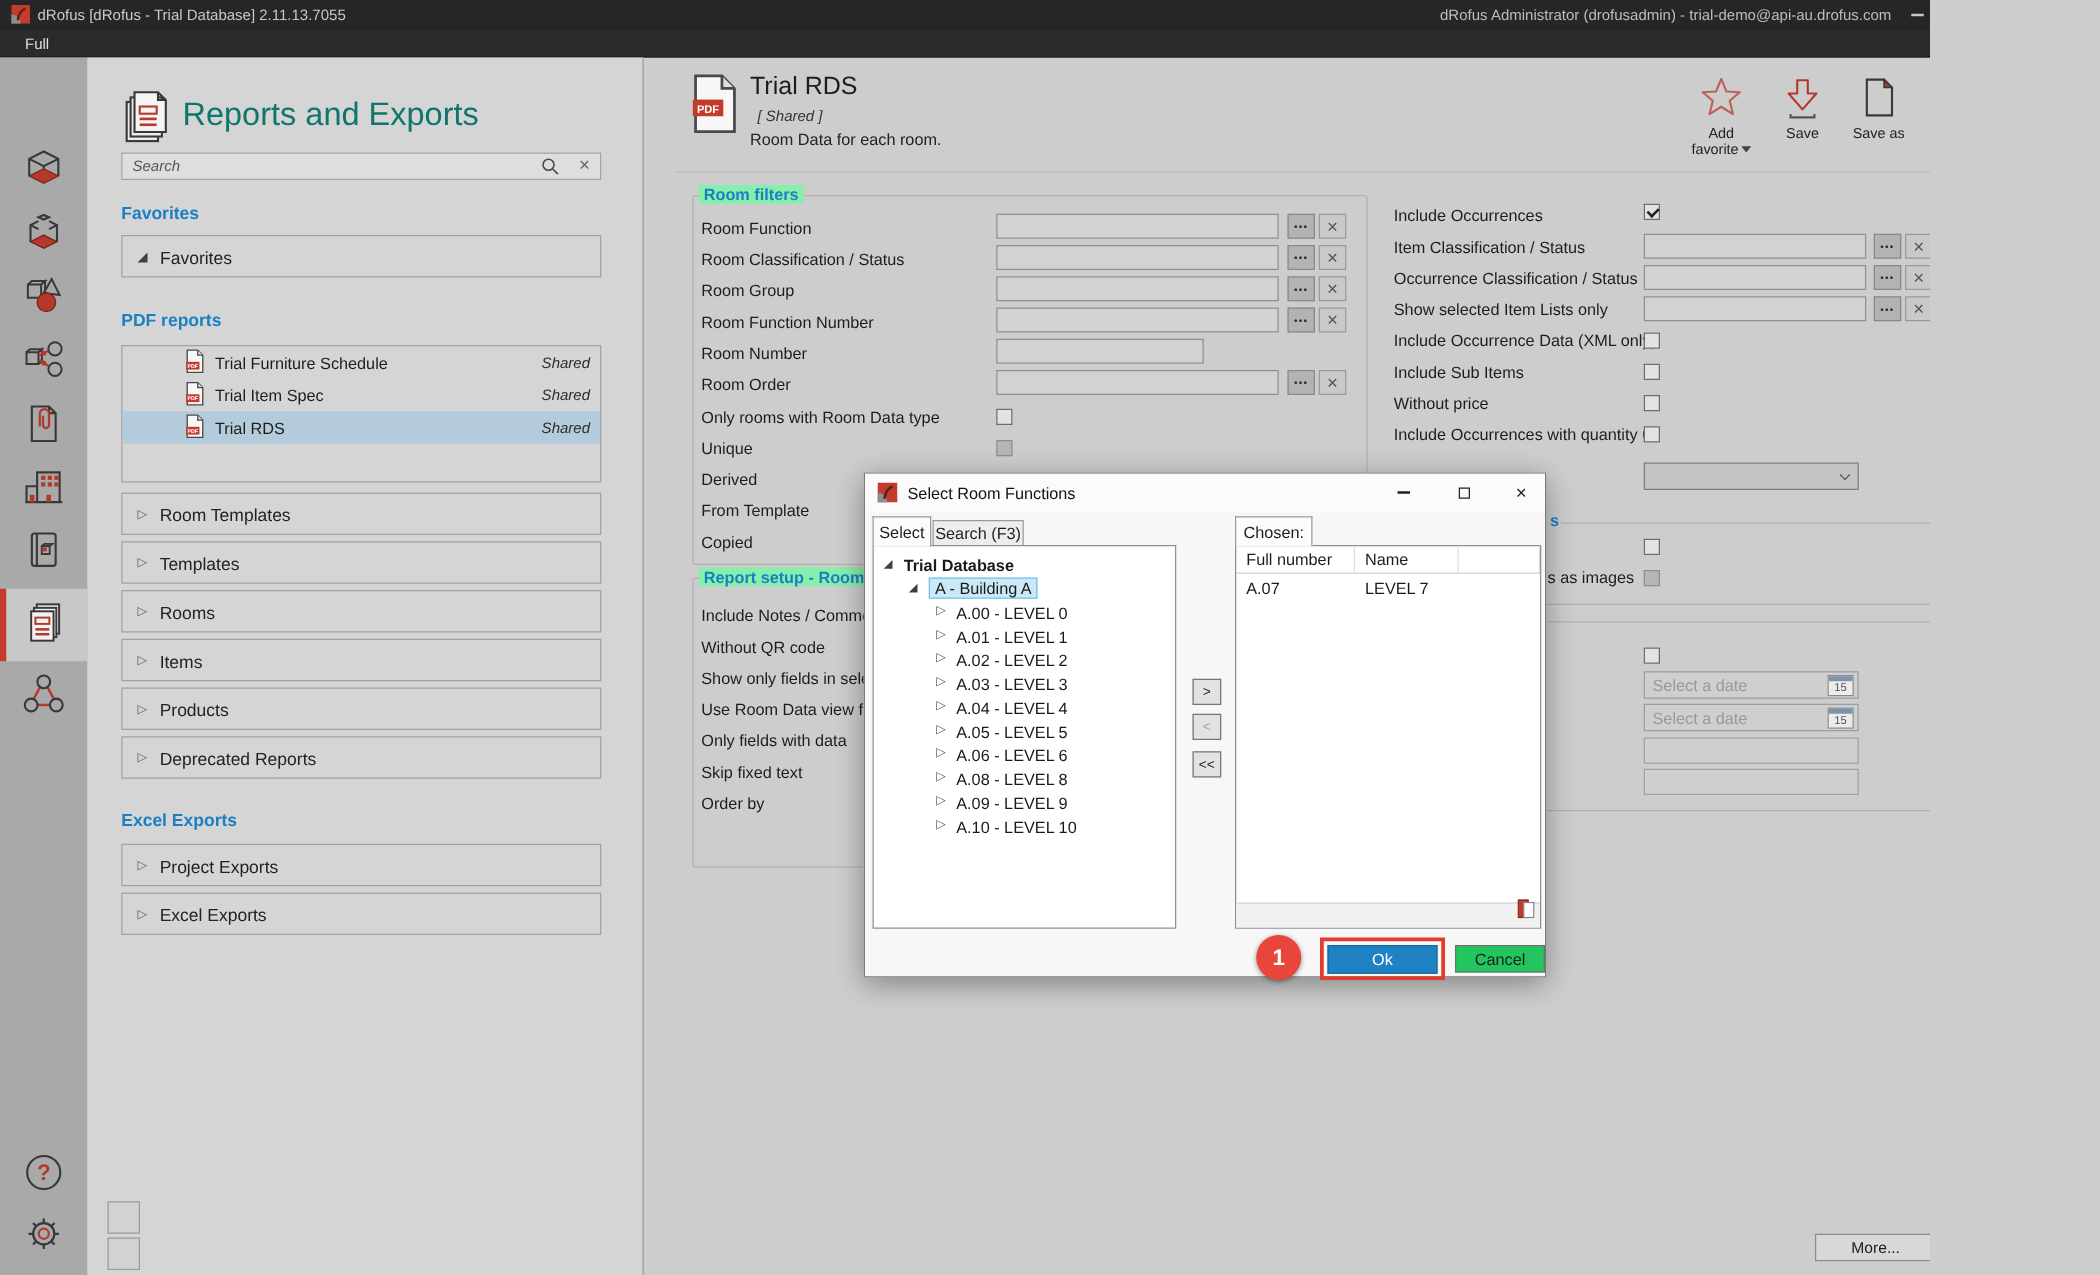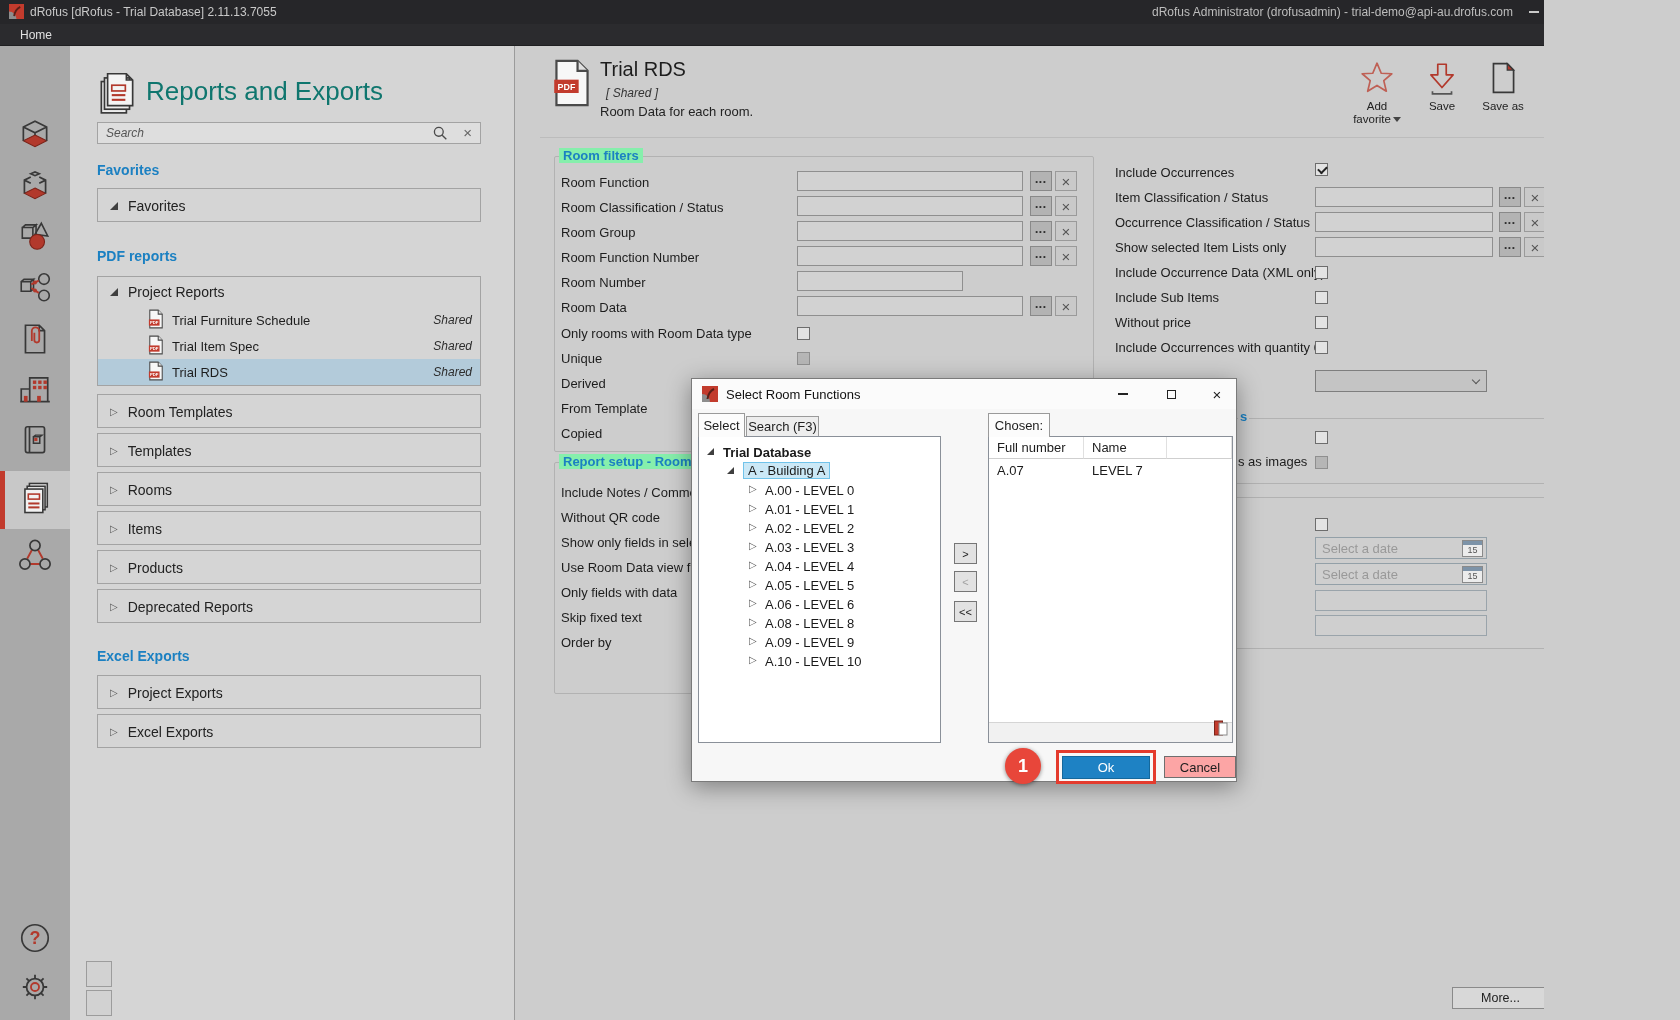--- a/index.html
+++ b/index.html
@@ -93,21 +93,21 @@
   .tnode .tri-col{position:absolute;top:1px}
   .tsel{background:#cbe8f6;border:1px solid #71c3ea;padding:0 4px}
   .xferbtn{position:absolute;left:262px;width:23px;height:21px;background:#e2e2e2;border:1px solid #767676;font-size:11px;display:flex;align-items:center;justify-content:center;color:#222}
   .xferbtn.dis{color:#a3a3a3}
   .chosenbox{position:absolute;left:296px;top:57px;width:245px;height:307px;background:#fff;border:1px solid #8a9099}
   .chd{position:absolute;font-size:13px;color:#1a1a1a;white-space:nowrap}
   .chhdr{position:absolute;left:0;top:0;height:22px;border-bottom:1px solid #cfcfcf;border-right:1px solid #e0e0e0;display:flex;align-items:center;padding-left:8px;font-size:13px}
   .chstrip{position:absolute;left:0;bottom:0;width:100%;height:20px;background:#f1f1f1;border-top:1px solid #d5d5d5}
   .okrect{position:absolute;left:364px;top:371px;width:100px;height:34px;border:3px solid #e43b2d;z-index:5}
   .okbtn{position:absolute;left:370px;top:377px;width:88px;height:23px;background:#1e82c4;border:1px solid #14689c;color:#fff;font-size:13px;display:flex;align-items:center;justify-content:center;z-index:6}
-  .cancelbtn{position:absolute;left:472px;top:377px;width:72px;height:22px;background:#fca5a5;border:1px solid #6f6f6f;font-size:13px;display:flex;align-items:center;justify-content:center}
+  .cancelbtn{position:absolute;left:472px;top:377px;width:72px;height:22px;background:#22c55e;border:1px solid #6f6f6f;font-size:13px;display:flex;align-items:center;justify-content:center}
   .pastico{position:absolute;right:4px;bottom:2px}
 
   
   .anncircle{position:absolute;width:36px;height:36px;border-radius:50%;background:#e8463a;color:#fff;font-size:18px;font-weight:bold;display:flex;align-items:center;justify-content:center;box-shadow:0 1px 4px rgba(0,0,0,.45);z-index:20}
   .annrect{position:absolute;border:3px solid #e43b2d;z-index:18}
   .footbtn{position:absolute;height:22px;background:#d8d8d8;border:1px solid #8a8a8a;font-size:12.5px;display:flex;align-items:center;justify-content:center;z-index:19}
 </style>
 </head>
 <body>
 
@@ -129,21 +129,21 @@
     <span class="wbtn" style="left:1583px;width:30px">
         <span class="glyph-restore">
           <u></u>
           <i></i>
         </span>
       </span>
     <span class="wbtn glyph-x" style="left:1612px;width:30px">×</span>
   </div>
 
   <div class="menubar">
-    <span>Home</span>
+    <span>Full</span>
   </div>
 
   <div class="sidebar">
     <div class="tile" style="top:65px;height:52px">
       <span><svg width="36" height="36" viewBox="0 0 34 34">
             <polygon points="17,17 28,22.5 17,28 6,22.5" fill="#b2392c" stroke="#7c241a"></polygon>
             <path d="M6,22.5 V9.5 L17,4 28,9.5 V22.5 M6,9.5 L17,15 28,9.5 M17,15 V17" fill="none" stroke="#383838" stroke-width="1.6"></path>
           </svg></span>
     </div>
     <div class="tile" style="top:117px;height:52px">
@@ -262,24 +262,20 @@
     <div class="bluehead" style="top:116px">Favorites</div>
     <div class="pgroup" style="top:142px;height:34px">
       <div class="grow">
           <span class="tri-exp"></span>
           <span>Favorites</span>
         </div>
     </div>
 
     <div class="bluehead" style="top:202px">PDF reports</div>
     <div class="pgroup" style="top:230px;height:110px">
-      <div class="grow" style="height:30px">
-          <span class="tri-exp"></span>
-          <span>Project Reports</span>
-        </div>
       <div class="pitem">
         <span><svg width="16" height="20" viewBox="0 0 18 22">
               <path d="M2,1 H11.5 L16,5.5 V21 H2 Z" fill="#f7f7f7" stroke="#4a4a4a" stroke-width="1.2"></path>
               <path d="M11.5,1 V5.5 H16" fill="#e0e0e0" stroke="#4a4a4a" stroke-width="1.2"></path>
               <rect x="1" y="11.5" width="12" height="7" fill="#c23b2d"></rect>
               <text x="7" y="17" font-size="4.8" fill="#fff" font-weight="bold" text-anchor="middle" font-family="Liberation Sans, sans-serif">PDF</text>
             </svg></span>
         <span>Trial Furniture Schedule</span>
         <span class="badge">Shared</span>
       </div>
@@ -409,21 +405,21 @@
   </div>
 
   <div class="fieldset" style="left:554px;top:156px;width:540px;height:296px">
     <span class="legend" style="left:4px">Room filters</span>
   </div>
   <span class="flabel" style="left:561px;top:175px">Room Function</span>
   <span class="flabel" style="left:561px;top:200px">Room Classification / Status</span>
   <span class="flabel" style="left:561px;top:225px">Room Group</span>
   <span class="flabel" style="left:561px;top:250px">Room Function Number</span>
   <span class="flabel" style="left:561px;top:275px">Room Number</span>
-  <span class="flabel" style="left:561px;top:300px">Room Data</span>
+  <span class="flabel" style="left:561px;top:300px">Room Order</span>
   <span class="flabel" style="left:561px;top:326px">Only rooms with Room Data type</span>
   <span class="flabel" style="left:561px;top:351px">Unique</span>
   <span class="flabel" style="left:561px;top:376px">Derived</span>
   <span class="flabel" style="left:561px;top:401px">From Template</span>
   <span class="flabel" style="left:561px;top:426px">Copied</span>
 
   <span class="tb" style="left:797px;top:171px;width:226px"></span>
   <span class="btn-dots" style="left:1030px;top:171px"></span>
   <span class="btn-x" style="left:1055px;top:171px"></span>
   <span class="tb" style="left:797px;top:196px;width:226px"></span>

